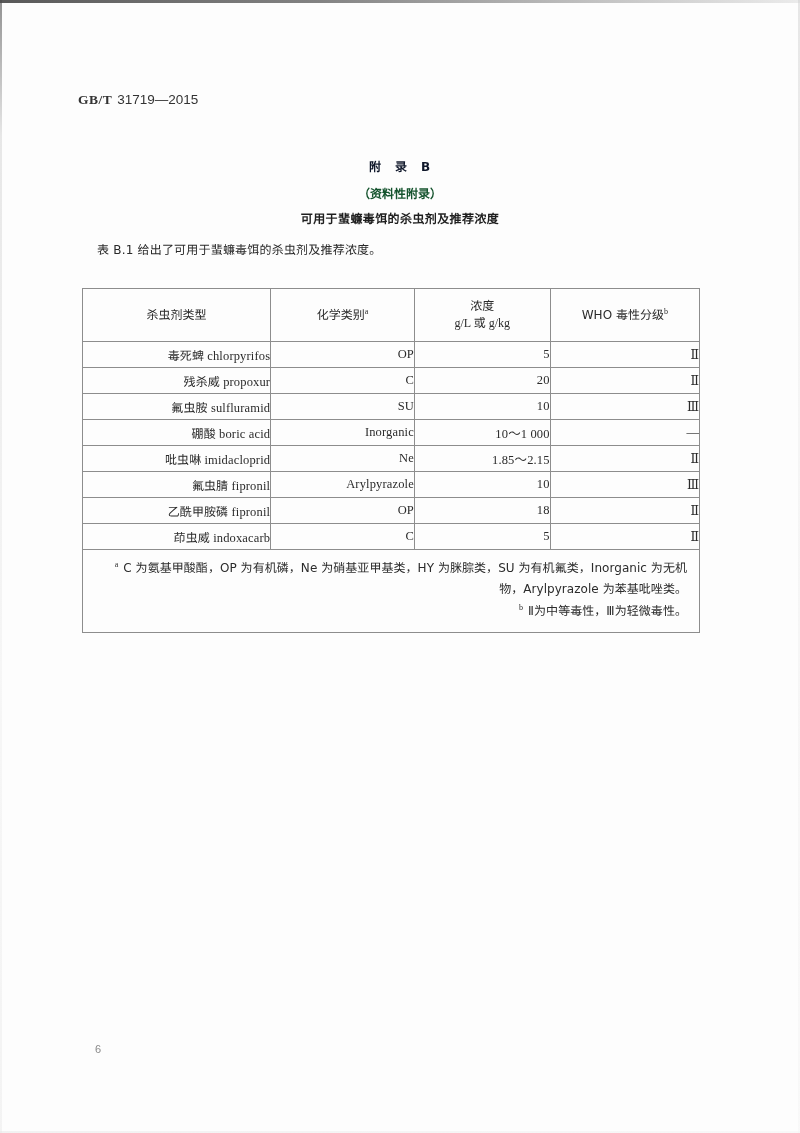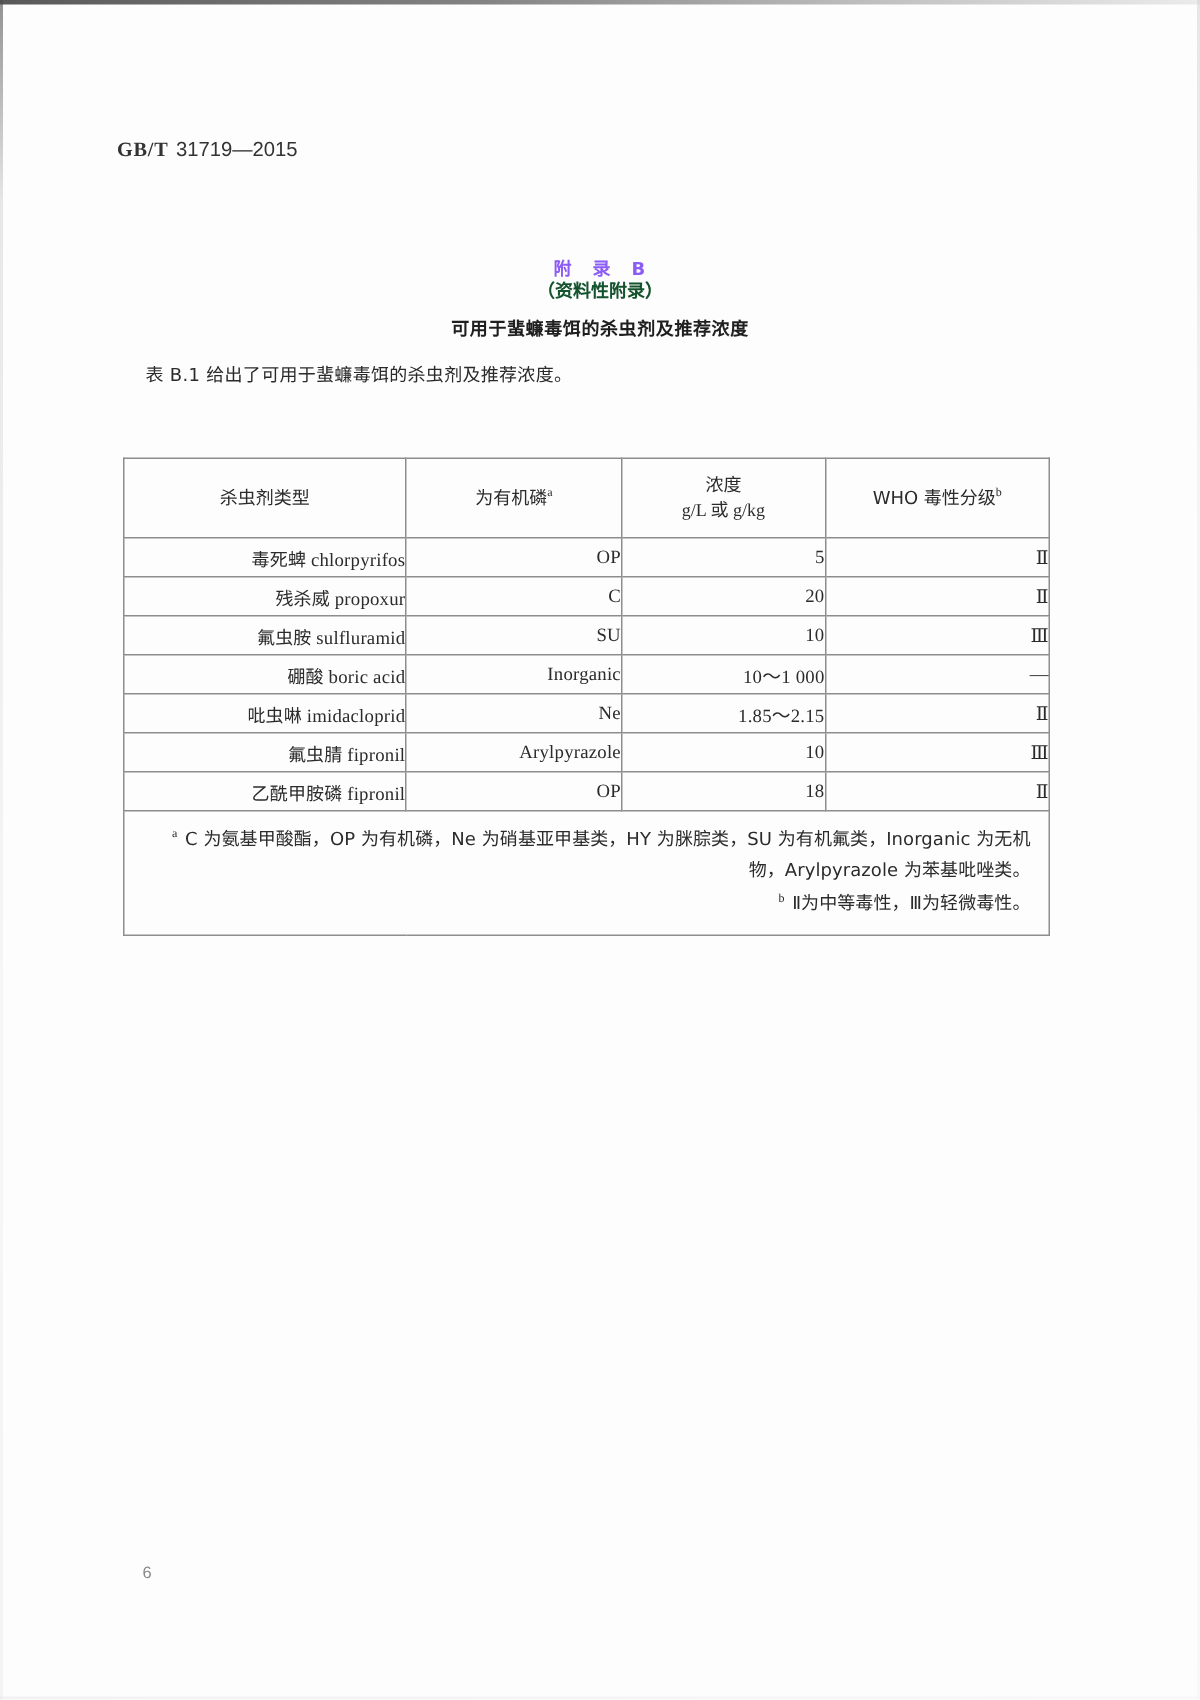--- a/index.html
+++ b/index.html
@@ -72,22 +72,21 @@
 
   .annex-title {
     position: absolute;
     left: 0; right: 0;
     top: 157px;
     text-align: center;
     font-family: "Liberation Serif", "DejaVu Serif", serif;
     font-weight: bold;
     font-size: 14.5px;
     letter-spacing: 1px;
-    color: #8b5cf6;
-    margin-top: 12px;
+    color: #0f172a;
   }
 
   .annex-sub {
     position: absolute;
     left: 0; right: 0;
     top: 184px;
     text-align: center;
     font-weight: bold;
     font-size: 13.5px;
     color: #14532d;
@@ -121,21 +120,21 @@
     font-weight: bold;
     font-size: 13.5px;
     color: #1f1f1f;
     letter-spacing: .3px;
   }
   .table-caption .capnum { margin-right: 7px; }
 
   .tbl-wrap {
     position: absolute;
     left: 82px;
-    top: 305px;
+    top: 288px;
     width: 618px;
   }
   table.maintable {
     width: 100%;
     border-collapse: collapse;
     table-layout: fixed;
     font-size: 12.5px;
     color: #2b2b2b;
   }
   table.maintable th,
@@ -241,21 +240,21 @@
         <col style="width:23.3%">
         <col style="width:22.0%">
         <col style="width:24.2%">
       </colgroup>
       <thead>
         <tr>
           <th>
             <span class="cjk">杀虫剂类型</span>
           </th>
           <th>
-            <span class="cjk">为有机磷</span><sup class="fn">a</sup>
+            <span class="cjk">化学类别</span><sup class="fn">a</sup>
           </th>
           <th>
             <span class="conc-line1 cjk">浓度</span>
             <span class="conc-line2">g/L 或 g/kg</span>
           </th>
           <th>
             <span class="cjk">WHO 毒性分级</span><sup class="fn">b</sup>
           </th>
         </tr>
       </thead>
@@ -295,20 +294,26 @@
             <td class="c-center latin">Arylpyrazole</td>
             <td class="c-center latin">10</td>
             <td class="c-center">Ⅲ</td>
           </tr>
           <tr>
             <td class="c-name"><span class="cjk">乙酰甲胺磷</span> <span class="latin">fipronil</span></td>
             <td class="c-center latin">OP</td>
             <td class="c-center latin">18</td>
             <td class="c-center">Ⅱ</td>
           </tr>
+          <tr>
+            <td class="c-name"><span class="cjk">茚虫威</span> <span class="latin">indoxacarb</span></td>
+            <td class="c-center latin">C</td>
+            <td class="c-center latin">5</td>
+            <td class="c-center">Ⅱ</td>
+          </tr>
         </tbody>
       <tfoot>
         <tr class="notes-row">
           <td colspan="4">
             <span class="note"><span class="marker">a</span><span class="cjk">C 为氨基甲酸酯，OP 为有机磷，Ne 为硝基亚甲基类，HY 为脒腙类，SU 为有机氟类，Inorganic 为无机物，Arylpyrazole 为苯基吡唑类。</span></span>
             <span class="note note-b"><span class="marker">b</span><span class="cjk">Ⅱ为中等毒性，Ⅲ为轻微毒性。</span></span>
           </td>
         </tr>
       </tfoot>
     </table>

